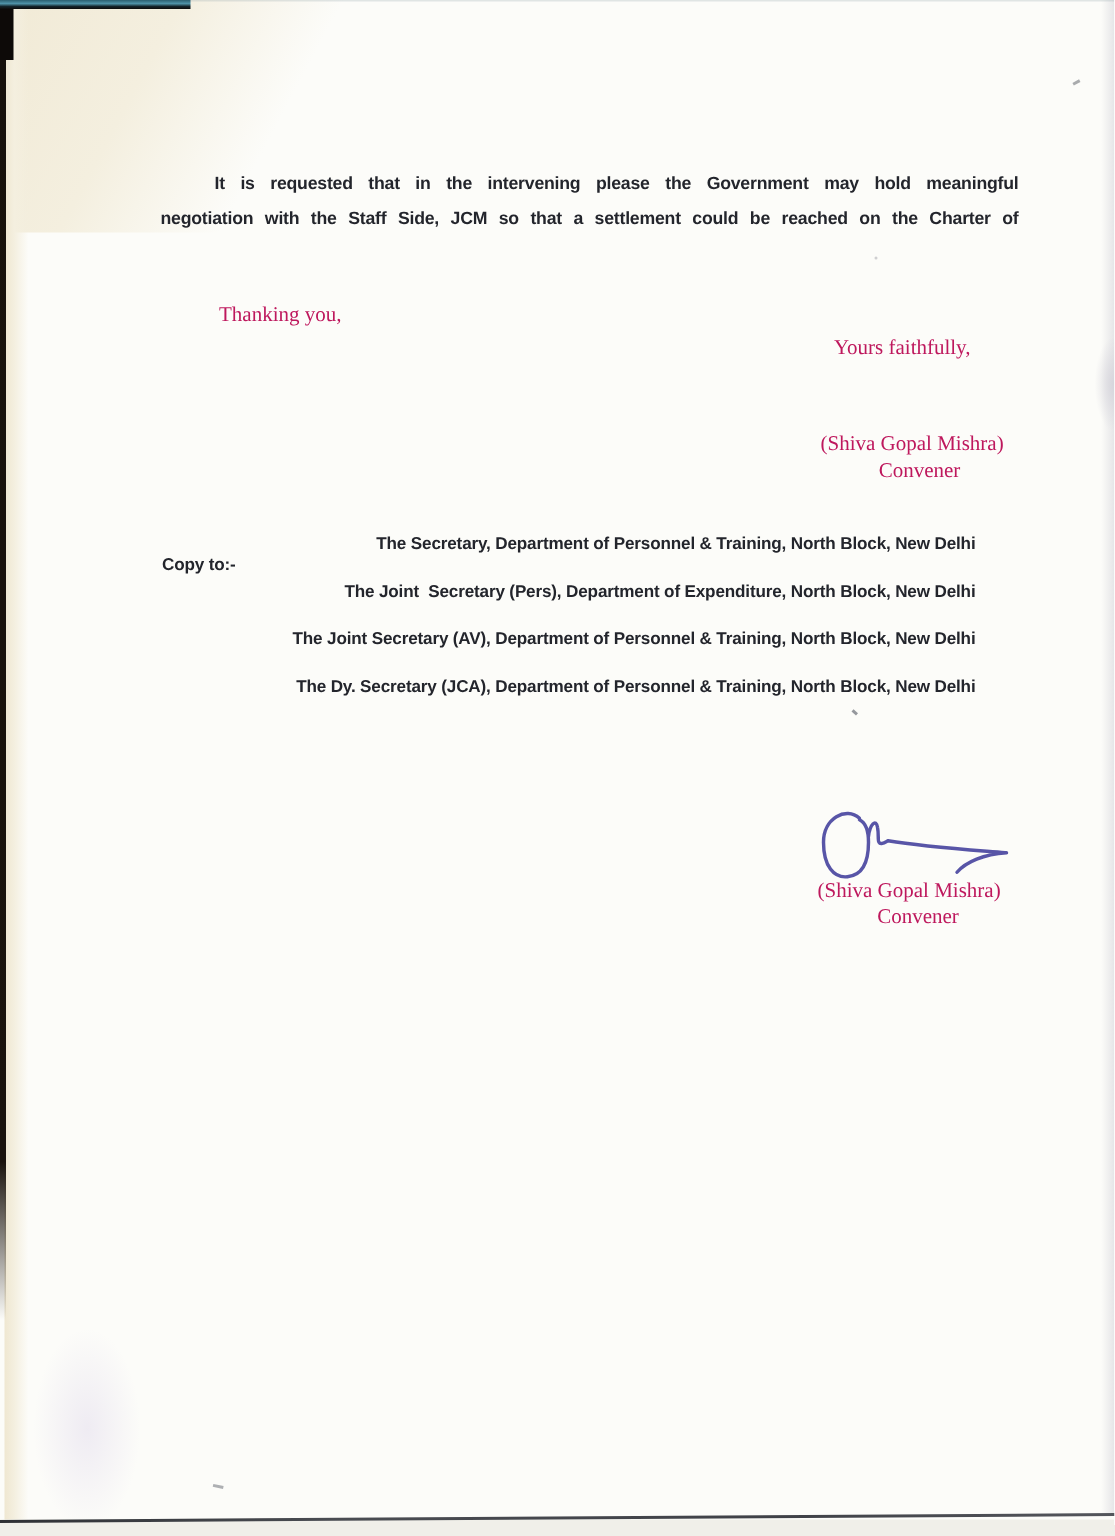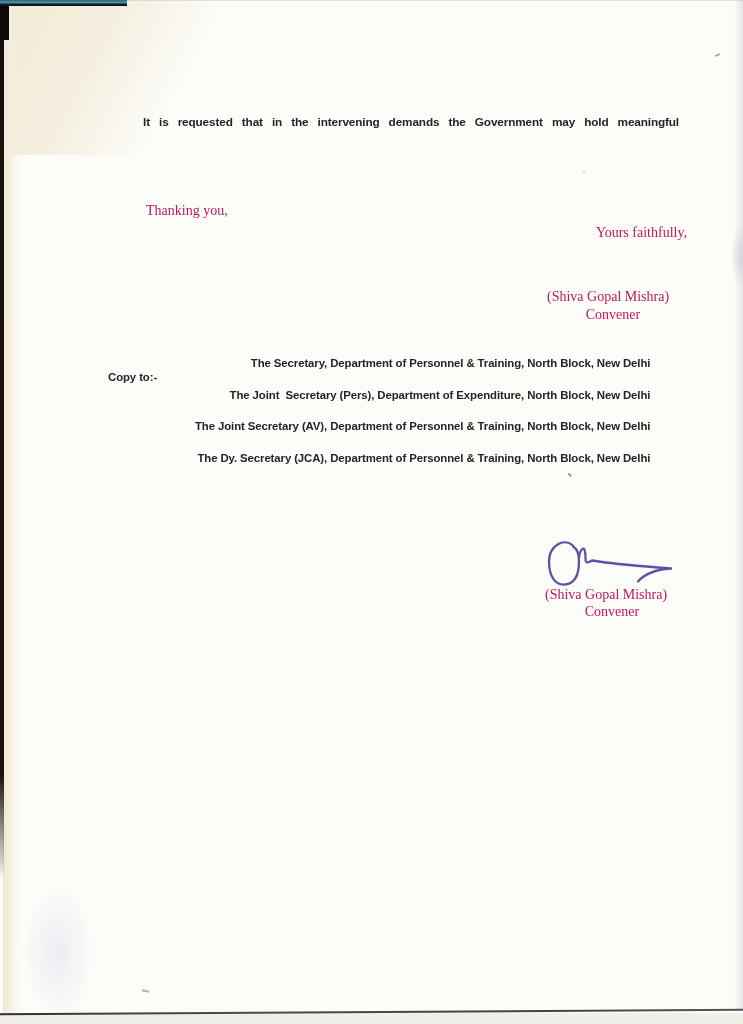--- a/index.html
+++ b/index.html
@@ -37,21 +37,21 @@
   .speck4{left:583px;top:171px;width:2px;height:2px;border-radius:50%;background:rgba(140,140,150,0.4);}
   
   .sans{font-family:"Liberation Sans",sans-serif;font-weight:600;color:#23252c;}
   .serif{font-family:"Liberation Serif",serif;font-weight:400;color:#be185d;}
   .paragraph{position:absolute;left:107px;top:111px;width:572px;z-index:10;
     font-size:11.8px;line-height:23px;letter-spacing:-0.15px;}
   .para-line{text-align:justify;text-align-last:justify;}
   .para-line.first{text-indent:36px;}
   .para-line.last{text-align-last:auto;}
   .thanking{position:absolute;left:146px;top:203px;font-size:14px;z-index:10;}
-  .valediction{position:absolute;left:556px;top:225px;font-size:14px;z-index:10;margin-left:40px;}
+  .valediction{position:absolute;left:556px;top:225px;font-size:14px;z-index:10;}
   .closing-name{position:absolute;left:547px;top:289px;font-size:14px;z-index:10;}
   .closing-title{position:absolute;left:547px;top:307px;width:132px;text-align:center;font-size:14px;z-index:10;}
   .copy-label{position:absolute;left:108px;top:371px;font-size:11.4px;letter-spacing:-0.1px;z-index:10;}
   .copy-list{position:absolute;left:195px;top:357px;z-index:10;}
   .copy-item{font-size:11.4px;line-height:12px;letter-spacing:-0.1px;margin-bottom:19.5px;white-space:pre-wrap;text-align:right;}
   .footer-note{position:absolute;left:104px;top:517px;font-size:11.4px;letter-spacing:-0.1px;z-index:10;}
   .signature{position:absolute;left:546px;top:539px;width:132px;height:53px;z-index:10;}
   .sig-name{position:absolute;left:545px;top:587px;font-size:14px;z-index:10;}
   .sig-title{position:absolute;left:545px;top:604px;width:134px;text-align:center;font-size:14px;z-index:10;}
 </style>
@@ -70,21 +70,22 @@
   <div class="corner-notch"></div>
   <div class="edge-top-bar"></div>
   <div class="bottom-strip"></div>
   <div class="scan-bottom-line"></div>
   <div class="speck speck1"></div>
   <div class="speck speck2"></div>
   <div class="speck speck3"></div>
   <div class="speck speck4"></div>
 
   <div class="paragraph sans">
-    <div class="para-line first">It is requested that in the intervening demands the Government may hold meaningful</div>
+    <div class="para-line first">It is requested that in the intervening please the Government may hold meaningful</div>
+    <div class="para-line">negotiation with the Staff Side, JCM so that a settlement could be reached on the Charter of</div>
   </div>
 
   <div class="thanking serif">Thanking you,</div>
   <div class="valediction serif">Yours faithfully,</div>
   <div class="closing-name serif">(Shiva Gopal Mishra)</div>
   <div class="closing-title serif">Convener</div>
 
   <div class="copy-label sans">Copy to:-</div>
   <div class="copy-list">
     <div class="copy-item sans">The Secretary, Department of Personnel &amp; Training, North Block, New Delhi</div>

